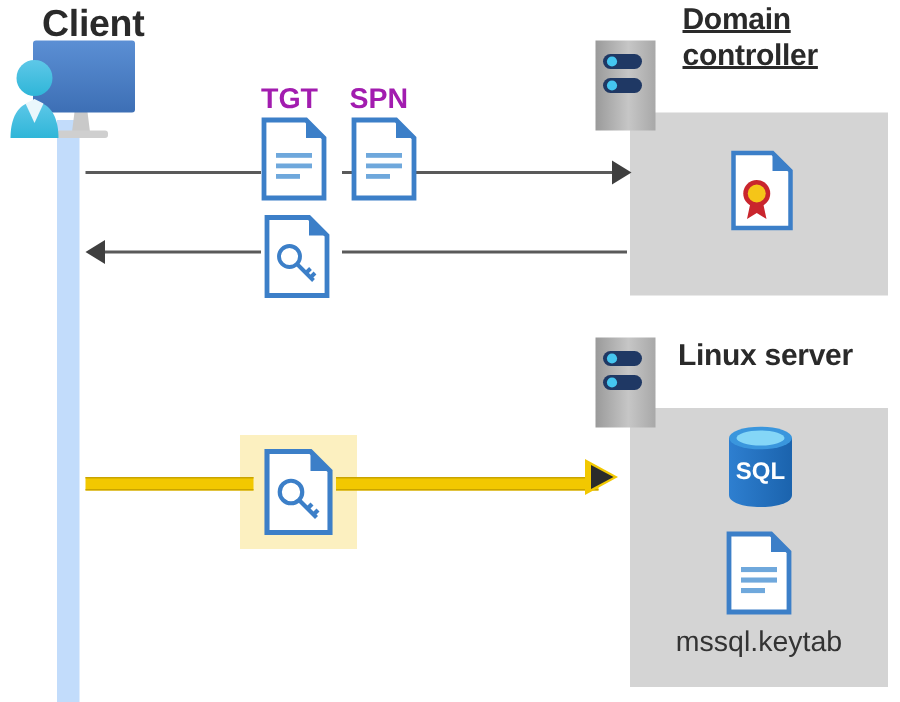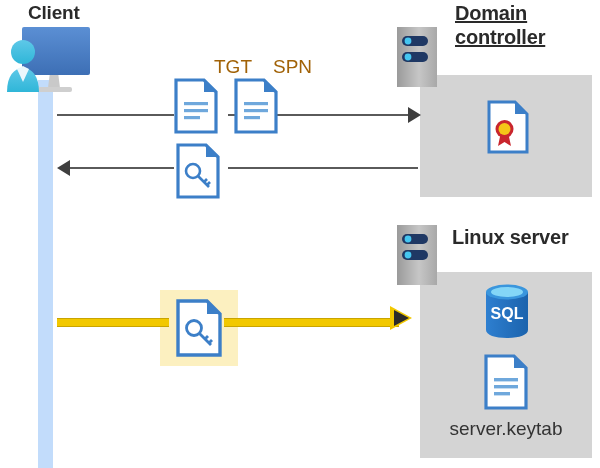--- a/index.html
+++ b/index.html
@@ -11,25 +11,25 @@
   .canvas{position:absolute;inset:0;}
   .abs{position:absolute;}
 
   
   .title{
     font-weight:bold;
     color:#2a2a2a;
     letter-spacing:-0.2px;
     line-height:1.18;
   }
-  #client-title{left:28px;top:2px;font-size:19px;}
+  #client-title{left:28px;top:2px;font-size:25px;}
   #dc-title{left:455px;top:2px;font-size:20px;width:140px;text-decoration:underline;}
   #linux-title{left:452px;top:226px;font-size:20px;width:150px;}
 
-  .label-small{font-size:19px;color:#a16207;font-weight:normal;margin-left:40px;}
+  .label-small{font-size:19px;color:#a21caf;font-weight:bold;}
   #tgt-label{left:174px;top:56px;}
   #spn-label{left:233px;top:56px;}
 
   #keytab-label{
     left:420px;top:418px;width:172px;text-align:center;
     font-size:19px;color:#333;
   }
 
   
   .gray-panel{background:#d4d4d4;}
@@ -229,15 +229,15 @@
   </svg>
 
   <svg class="abs icon" id="keytab-doc" viewBox="0 0 44 56">
     <path d="M2 2 H30 L42 14 V54 H2 Z" fill="#ffffff" stroke="#3c7fc8" stroke-width="3.2"></path>
     <path d="M30 2 L42 14 H30 Z" fill="#3c7fc8"></path>
     <rect x="10" y="24" width="24" height="3.4" fill="#6fa8dc"></rect>
     <rect x="10" y="31" width="24" height="3.4" fill="#6fa8dc"></rect>
     <rect x="10" y="38" width="16" height="3.4" fill="#6fa8dc"></rect>
   </svg>
 
-  <div class="abs" id="keytab-label">server.keytab</div>
+  <div class="abs" id="keytab-label">mssql.keytab</div>
 
 </div>
 
 </body></html>

